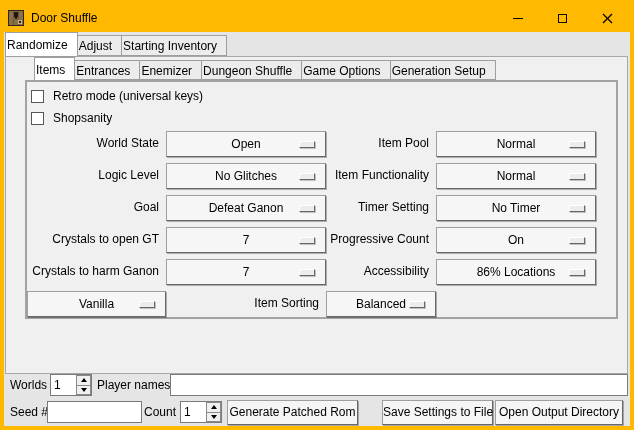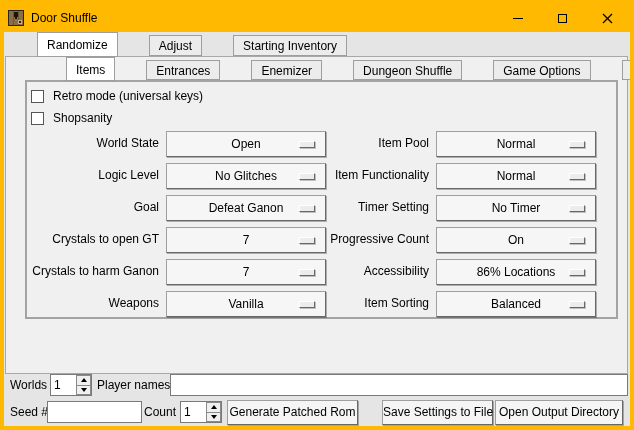--- a/index.html
+++ b/index.html
@@ -14,22 +14,22 @@
   .app-icon { width:16px; height:16px; margin-left:4px; flex:0 0 auto; }
   .title { margin-left:7px; font-size:12px; white-space:nowrap; }
   .controls { margin-left:auto; display:flex; height:100%; }
   .ctrl { width:45px; height:100%; display:flex; align-items:center; justify-content:center; }
   .min-glyph { width:10px; height:1px; background:#000; }
   .max-glyph { width:9px; height:9px; border:1px solid #000; }
   
   .outer-tabs { position:absolute; left:1px; top:28px; height:24px; display:flex; align-items:flex-end; z-index:3; }
   .inner-tabs { position:absolute; left:28px; top:0; height:23px; display:flex; align-items:flex-end; z-index:2; }
   .tab {
-    height:21px; padding:3px 9px 0 9px; background:#ECECEC;
-    border:1px solid #9e9e9e; margin-right:-1px; white-space:nowrap; cursor:default;margin-left:32px;
+    height:21px; padding:3px 9px 0 1px; background:#ECECEC;
+    border:1px solid #9e9e9e; margin-right:-1px; white-space:nowrap; cursor:default;
   }
   .tab.active {
     height:25px; padding-top:5px; background:#FFFFFF;
     margin-bottom:-1px; position:relative; z-index:4;
   }
   .inner-tabs .tab { height:20px; padding-top:3px; }
   .inner-tabs .tab.active { height:24px; padding-top:5px; background:#FFFFFF; }
   
   .frame-outer {
     position:absolute; left:1px; top:52px; width:623px; height:318px;
@@ -196,21 +196,20 @@
         <div class="dropdown">
           <span class="dd-value">7</span>
           <span class="dd-indicator"></span>
         </div>
         <div class="cell-label">Accessibility</div>
         <div class="dropdown">
           <span class="dd-value">86% Locations</span>
           <span class="dd-indicator"></span>
         </div>
 
-        <div class="cell-label">Weapons</div>
         <div class="dropdown">
           <span class="dd-value">Vanilla</span>
           <span class="dd-indicator"></span>
         </div>
         <div class="cell-label">Item Sorting</div>
         <div class="dropdown">
           <span class="dd-value">Balanced</span>
           <span class="dd-indicator"></span>
         </div>
       </div>

